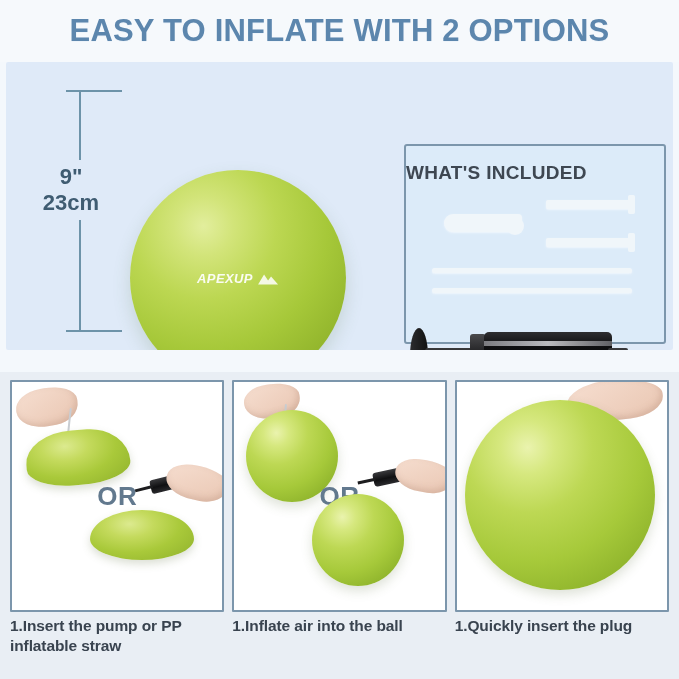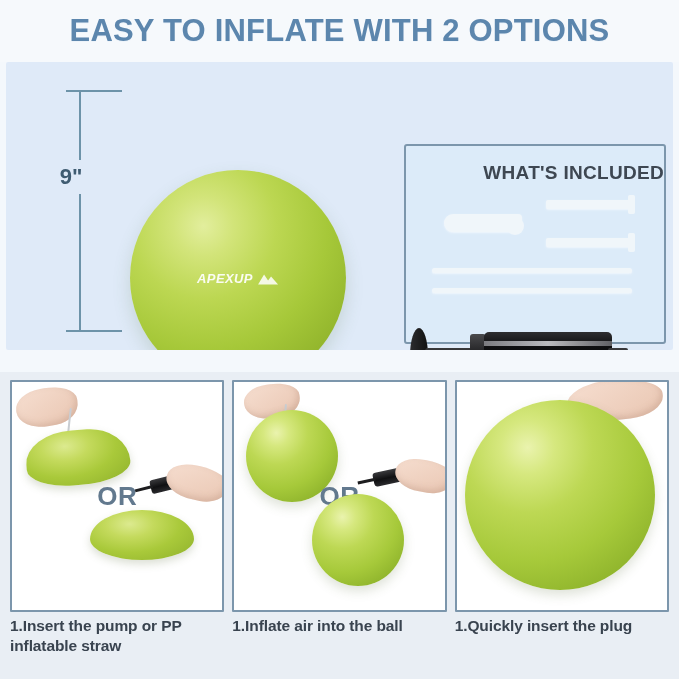--- a/index.html
+++ b/index.html
@@ -72,21 +72,21 @@
   
   .included-box{
     position:absolute;left:398px;top:82px;
     width:258px;height:196px;
     background:#dcebf9;
     border:2px solid #7c96ac;
     border-radius:3px;
     overflow:hidden;
   }
   .included-title{
-    margin:16px 0 0 0;text-align:right;
+    margin:16px 0 0 0;text-align:left;
     font-size:19px;font-weight:bold;color:#3e4752;
     letter-spacing:.3px;
   }
   .acc-area{position:relative;width:100%;height:120px;margin-top:6px;}
   .acc{position:absolute;background:#f2f7fb;border-radius:3px;opacity:.95;
        filter:blur(.3px);box-shadow:0 1px 2px rgba(255,255,255,.6);}
   
   .acc-tool{left:38px;top:24px;width:78px;height:18px;border-radius:9px 4px 4px 9px;}
   .acc-tool:after{content:"";position:absolute;right:-2px;top:3px;width:12px;height:12px;
        border:3px solid #f2f7fb;border-left-color:transparent;border-radius:50%;background:transparent;}
@@ -211,20 +211,21 @@
 
   <div class="top-panel">
 
     <div class="dim">
       <div class="dim-line"></div>
       <div class="dim-cap top"></div>
       <div class="dim-cap bot"></div>
     </div>
     <div class="dim-label">
       <span class="inch">9"</span>
+      <span class="cm">23cm</span>
     </div>
 
     <div class="ball-big">
       <div class="logo">
         <span class="logo-text">APEXUP</span>
         <svg class="logo-mtn" width="22" height="14" viewBox="0 0 22 14">
           <path d="M1 13 L7 3 L11 9 L14 5 L21 13 Z" fill="#ffffff" opacity="0.92"></path>
         </svg>
       </div>
     </div>

